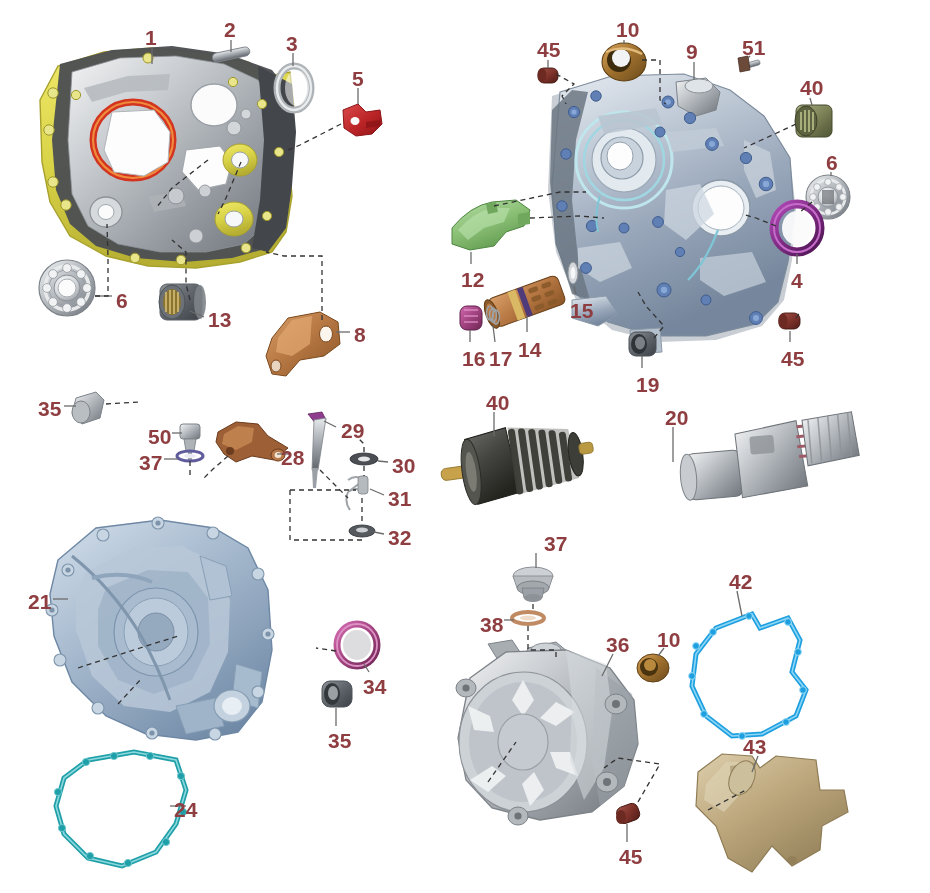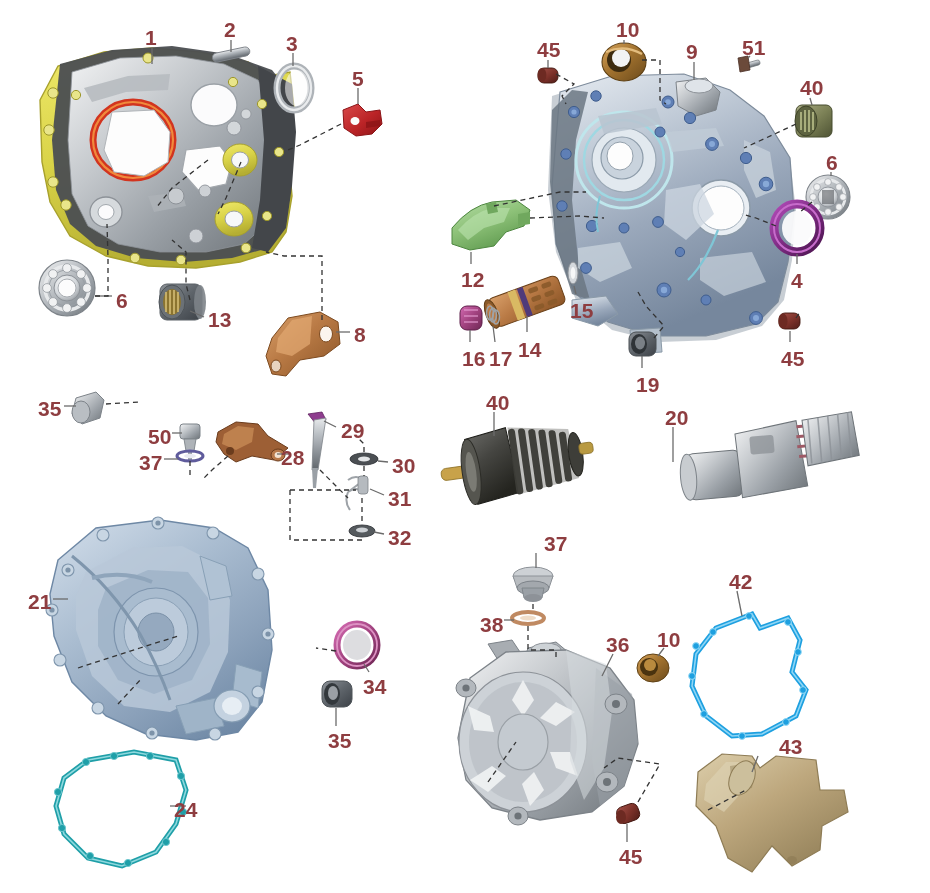--- a/index.html
+++ b/index.html
@@ -820,17 +820,17 @@
   <div class="lbl" style="left:486px;top:392px">40</div>
   <div class="lbl" style="left:665px;top:407px">20</div>
   <div class="lbl" style="left:28px;top:591px">21</div>
   <div class="lbl" style="left:363px;top:676px">34</div>
   <div class="lbl" style="left:328px;top:730px">35</div>
   <div class="lbl" style="left:544px;top:533px">37</div>
   <div class="lbl" style="left:480px;top:614px">38</div>
   <div class="lbl" style="left:606px;top:634px">36</div>
   <div class="lbl" style="left:657px;top:629px">10</div>
   <div class="lbl" style="left:729px;top:571px">42</div>
-  <div class="lbl" style="left:779px;top:736px">43</div>
+  <div class="lbl" style="left:743px;top:736px">43</div>
   <div class="lbl" style="left:619px;top:846px">45</div>
   <div class="lbl" style="left:174px;top:799px">24</div>
 
 </div>
 
 </body></html>

